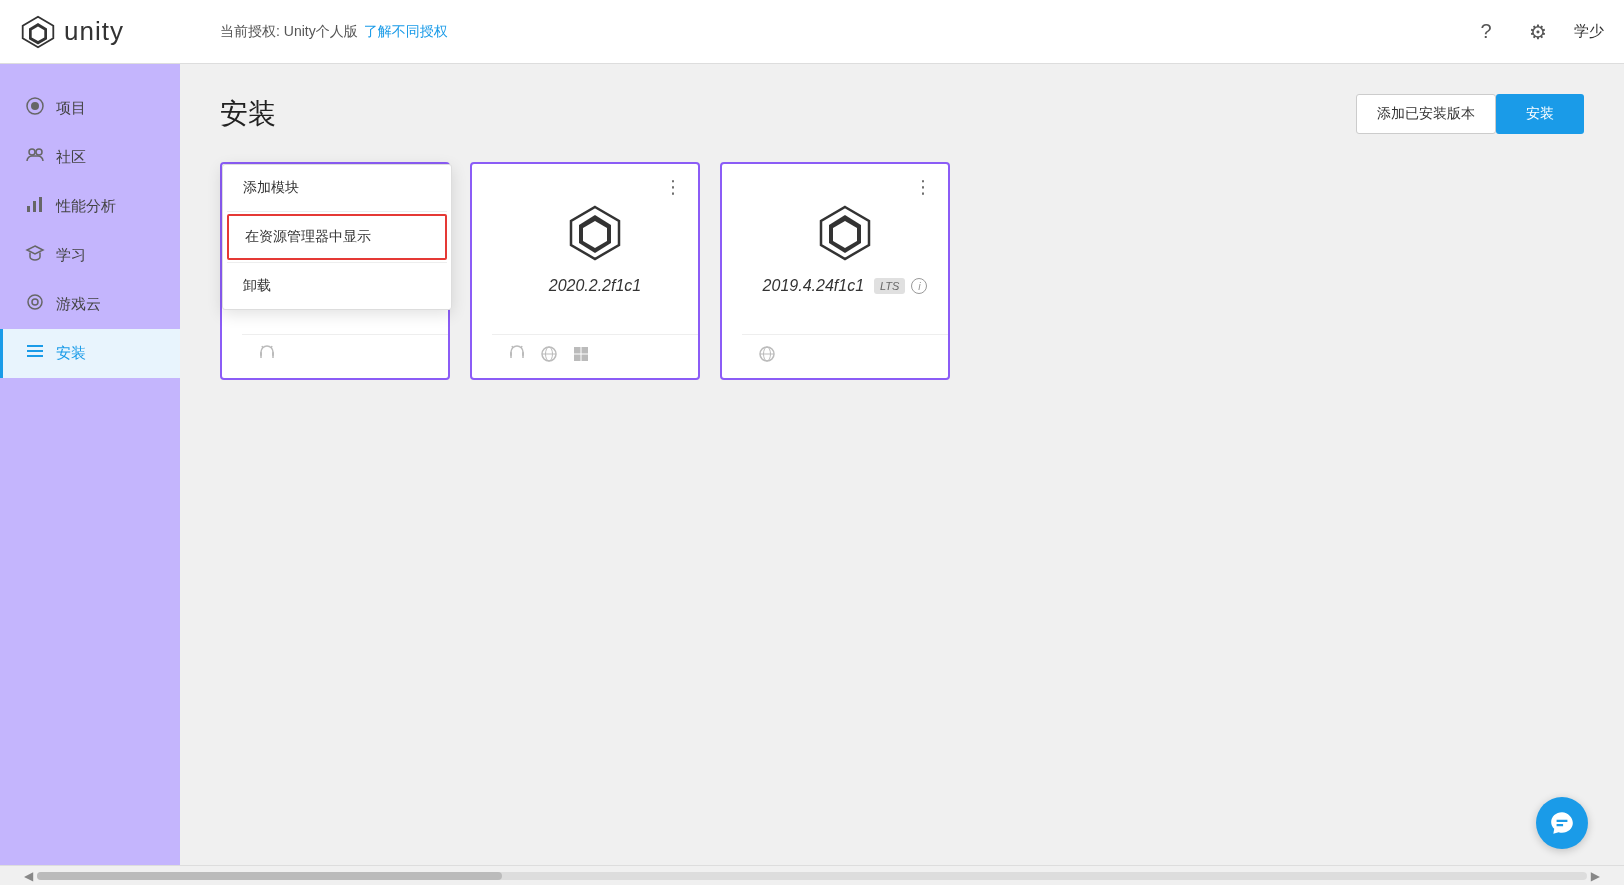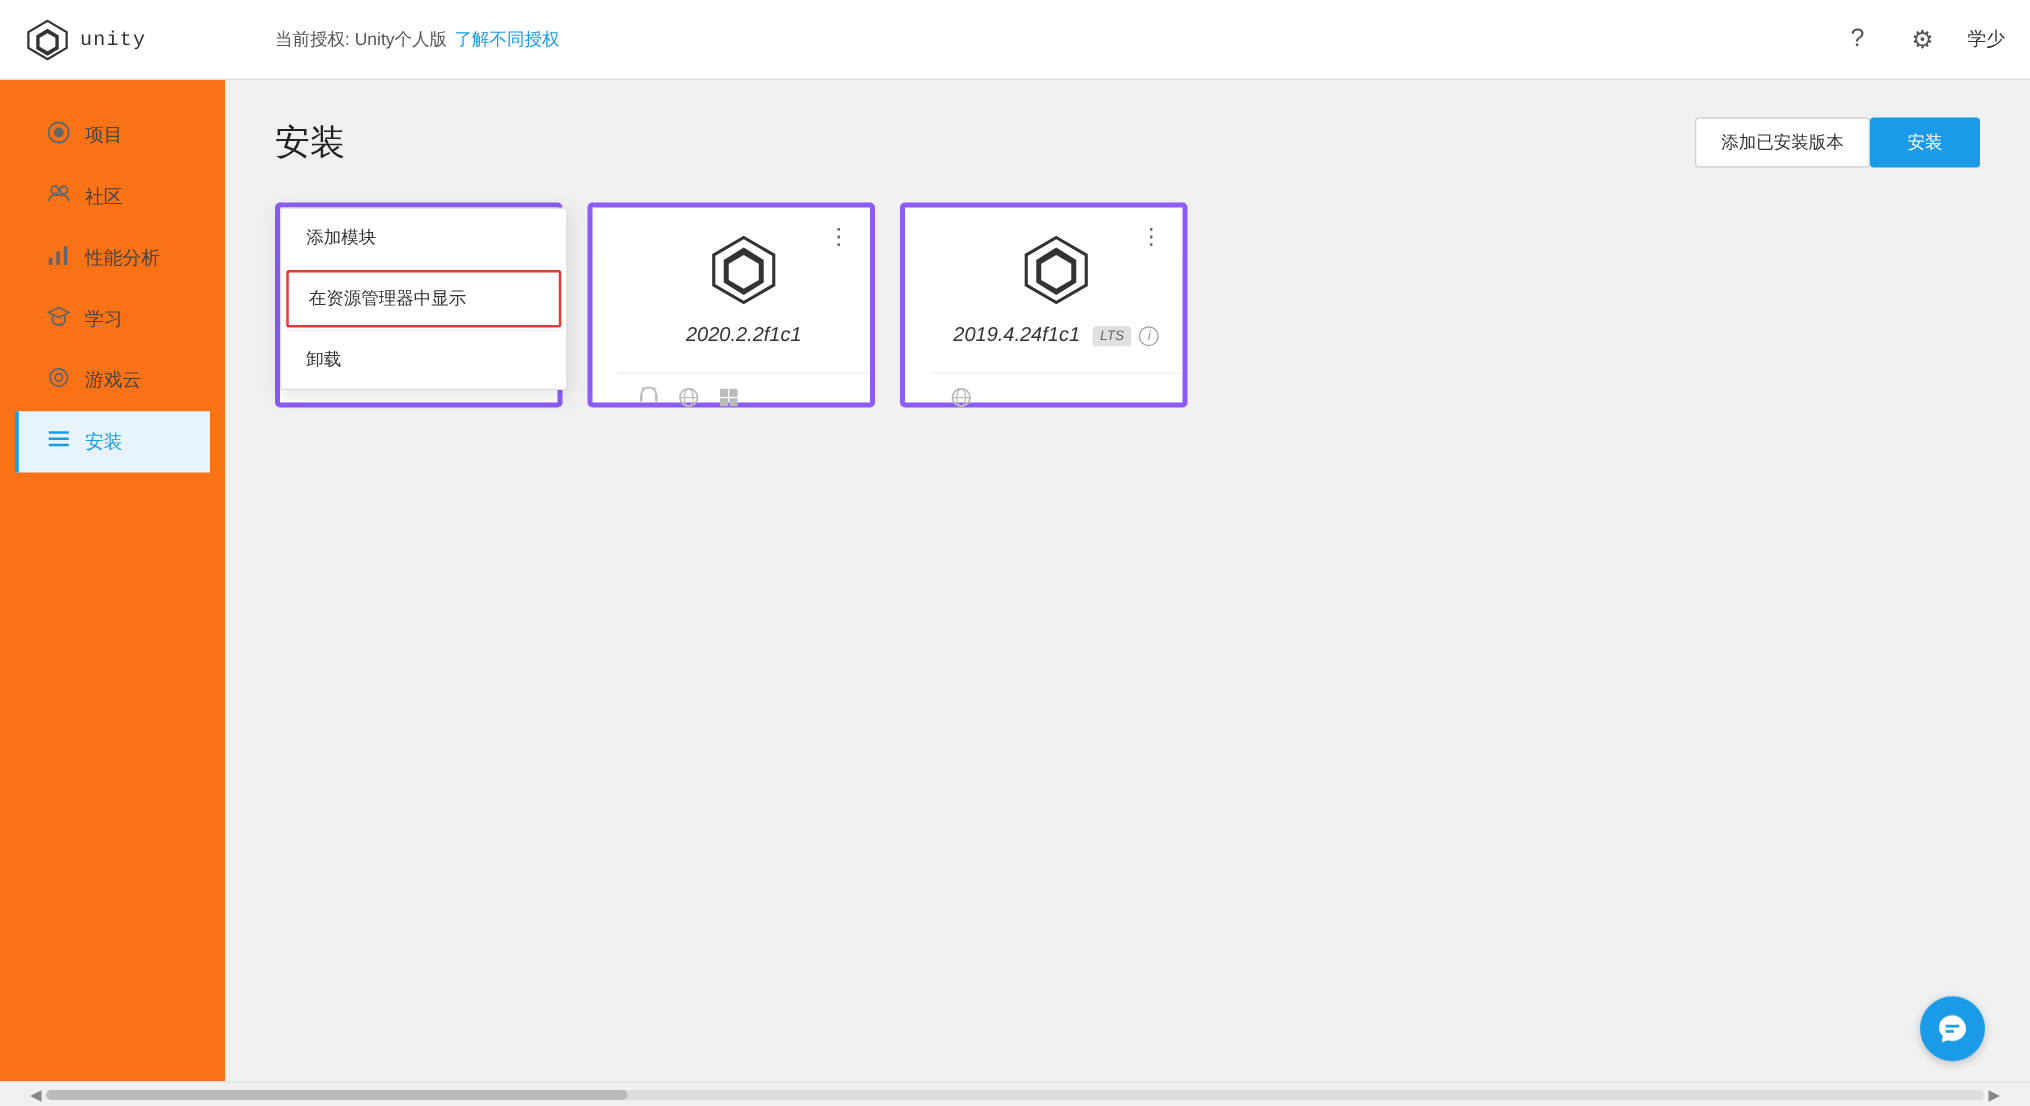--- a/index.html
+++ b/index.html
@@ -27,25 +27,24 @@
       display: flex;
       align-items: center;
       gap: 8px;
       min-width: 200px;
     }
     .logo-icon {
       width: 36px;
       height: 36px;
     }
     .logo-text {
-      font-size: 16px;
+      font-size: 26px;
       font-weight: 400;
       color: #333;
       letter-spacing: 1px;
-      font-family: Liberation Mono, monospace;
     }
     .header-license {
       display: flex;
       gap: 6px;
       font-size: 14px;
       color: #555;
       flex: 1;
     }
     .license-link {
       color: #1a9be8;
@@ -79,22 +78,22 @@
 
     
     .layout {
       display: flex;
       height: calc(885px - 64px - 20px);
     }
 
     
     .sidebar {
       width: 180px;
-      background: #f97316;
-      padding: 20px 12px;
+      background: #c4b5fd;
+      padding: 20px 0;
       flex-shrink: 0;
     }
     .sidebar-item {
       display: flex;
       align-items: center;
       gap: 10px;
       padding: 12px 24px;
       font-size: 15px;
       color: #444;
       cursor: pointer;
@@ -161,24 +160,24 @@
     }
 
     
     .cards-container {
       display: flex;
       gap: 20px;
       flex-wrap: wrap;
     }
     .card {
       width: 230px;
-      height: 164px;
+      height: 218px;
       background: #fff;
       border-radius: 4px;
-      border: 4px solid #8b5cf6;
+      border: 2px solid #8b5cf6;
       display: flex;
       flex-direction: column;
       position: relative;
       overflow: visible;
       padding-left: 20px;
     }
     .card-menu-btn {
       position: absolute;
       top: 10px;
       right: 10px;

